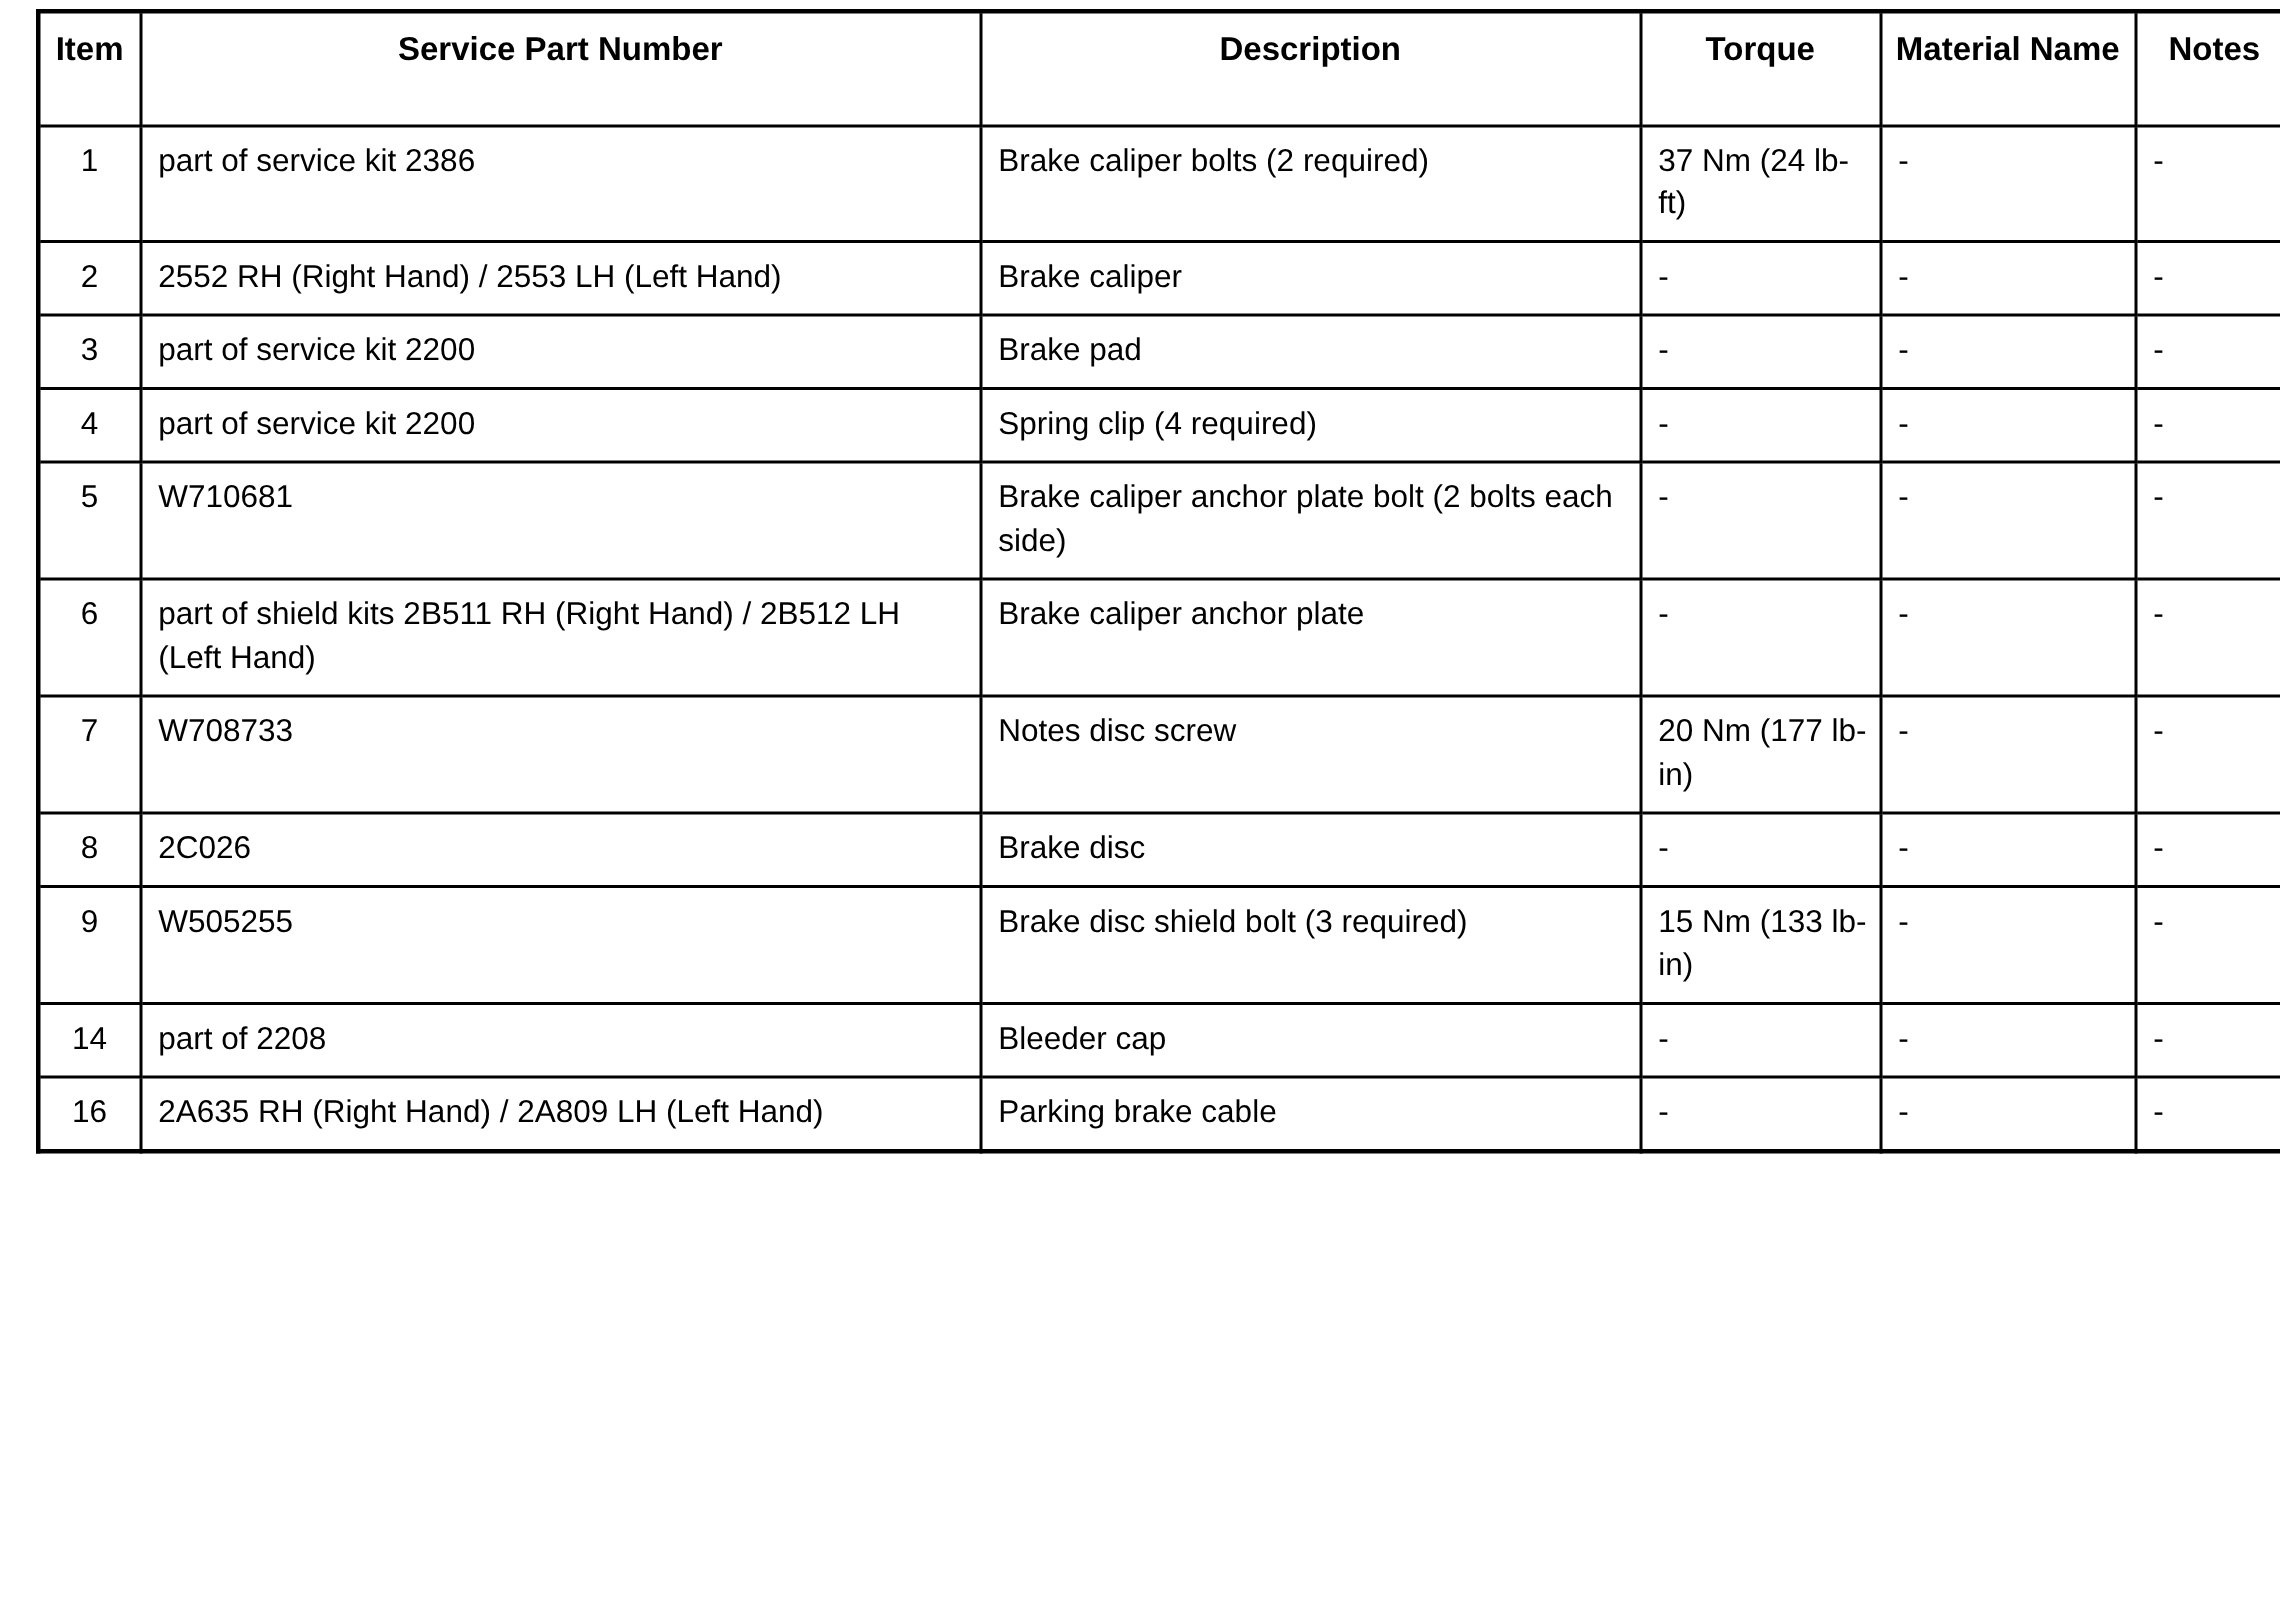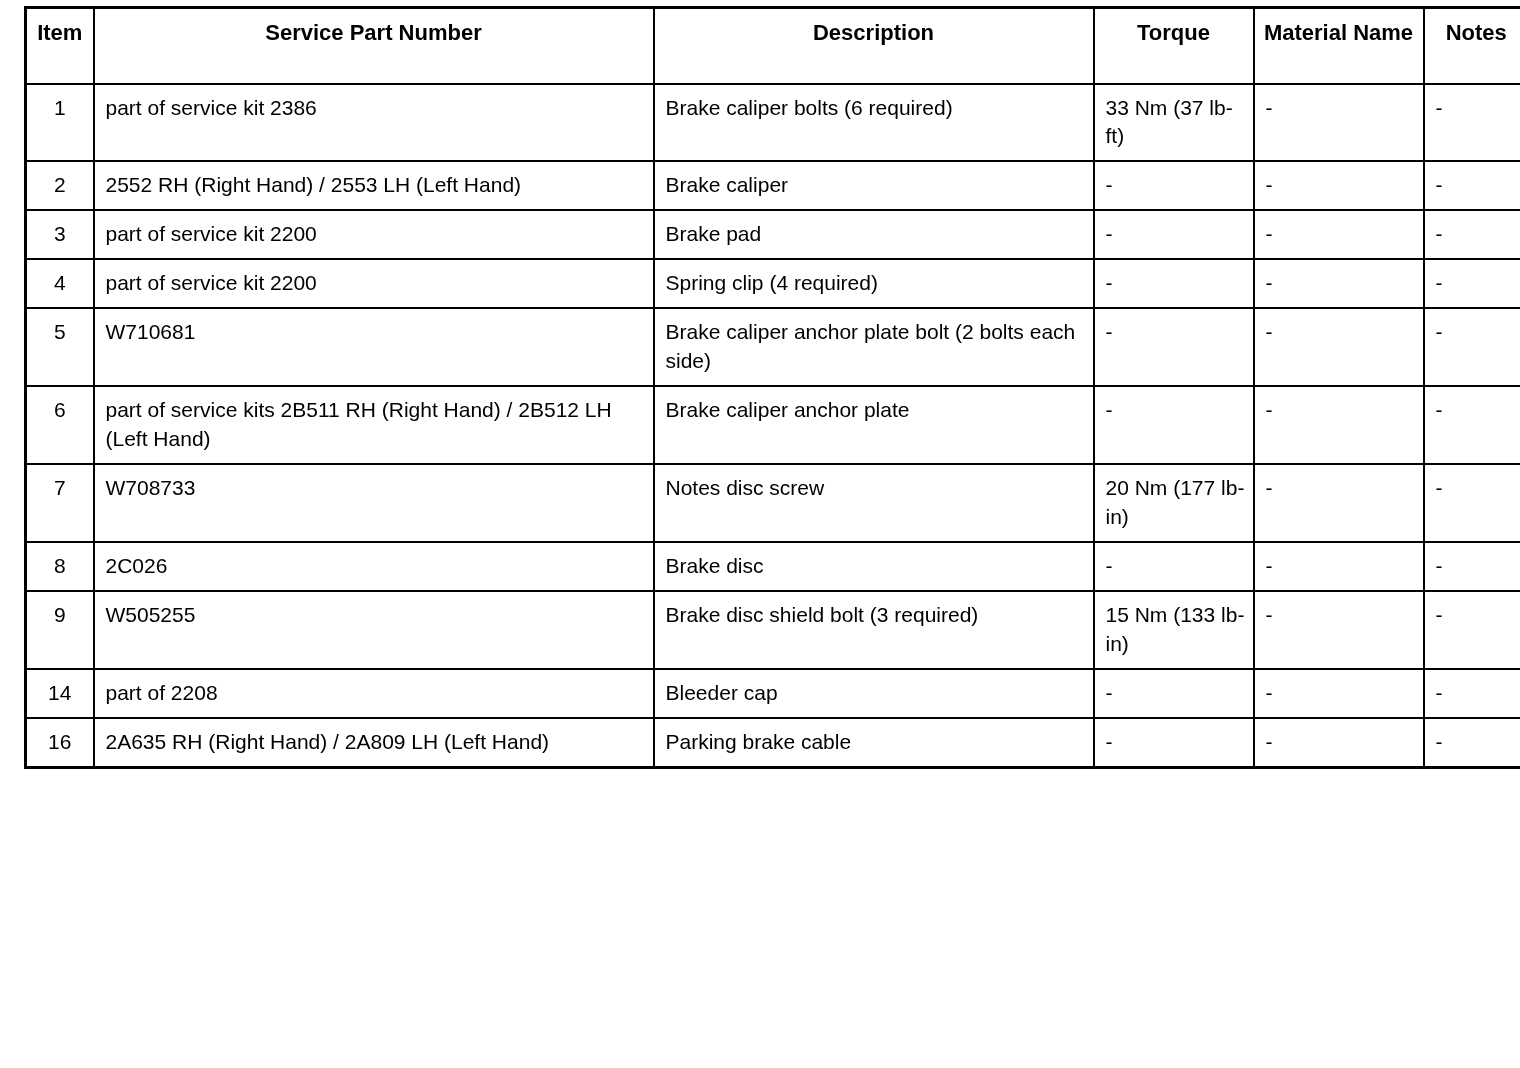--- a/index.html
+++ b/index.html
@@ -78,22 +78,22 @@
         <th>Description</th>
         <th>Torque</th>
         <th>Material Name</th>
         <th>Notes</th>
       </tr>
     </thead>
     <tbody>
       <tr>
         <td class="item-cell">1</td>
         <td>part of service kit 2386</td>
-        <td>Brake caliper bolts (6 required)</td>
-        <td>33 Nm (37 lb-ft)</td>
+        <td>Brake caliper bolts (2 required)</td>
+        <td>37 Nm (24 lb-ft)</td>
         <td>-</td>
         <td>-</td>
       </tr>
       <tr>
         <td class="item-cell">2</td>
         <td>2552 RH (Right Hand) / 2553 LH (Left Hand)</td>
         <td>Brake caliper</td>
         <td>-</td>
         <td>-</td>
         <td>-</td>
@@ -117,21 +117,21 @@
       <tr>
         <td class="item-cell">5</td>
         <td>W710681</td>
         <td>Brake caliper anchor plate bolt (2 bolts each side)</td>
         <td>-</td>
         <td>-</td>
         <td>-</td>
       </tr>
       <tr>
         <td class="item-cell">6</td>
-        <td>part of service kits 2B511 RH (Right Hand) / 2B512 LH (Left Hand)</td>
+        <td>part of shield kits 2B511 RH (Right Hand) / 2B512 LH (Left Hand)</td>
         <td>Brake caliper anchor plate</td>
         <td>-</td>
         <td>-</td>
         <td>-</td>
       </tr>
       <tr>
         <td class="item-cell">7</td>
         <td>W708733</td>
         <td>Notes disc screw</td>
         <td>20 Nm (177 lb-in)</td>

